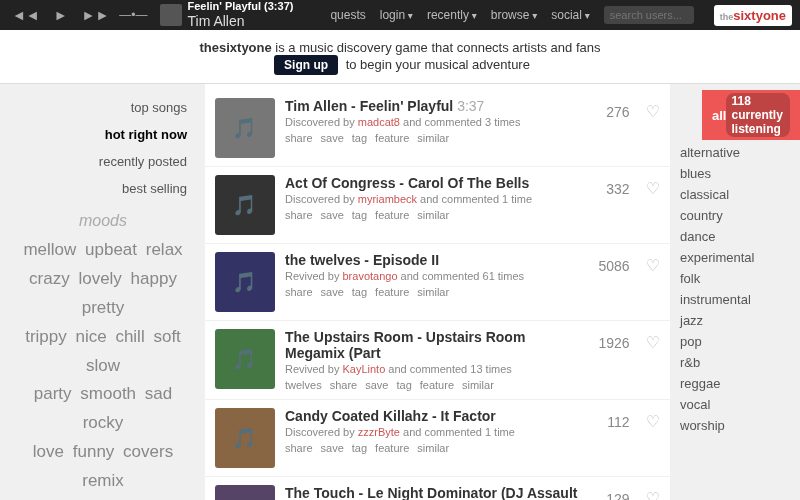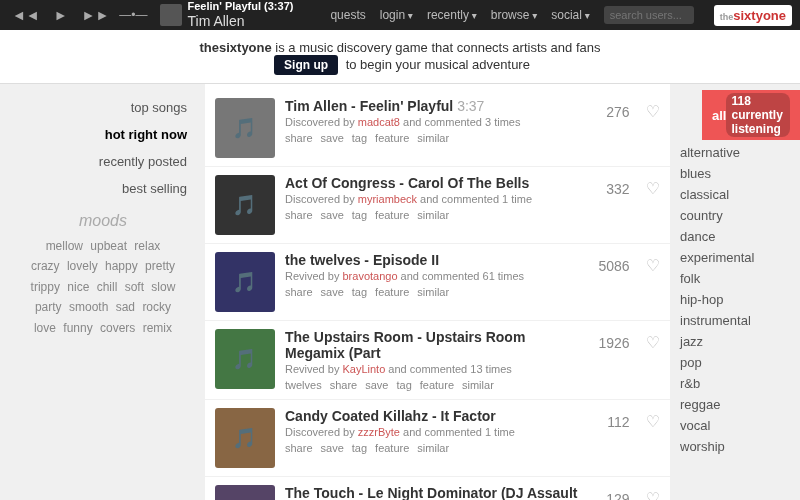--- a/index.html
+++ b/index.html
@@ -105,21 +105,21 @@
     }
     .sidebar-nav-item.active { color: #000; font-weight: bold; }
     .moods-section { padding: 10px 10px 0 11px; text-align: center; }
     .moods-label {
       font-style: italic;
       color: #aaa;
       font-size: 16px;
       margin-bottom: 6px;
     }
     .moods-tags {
-      font-size: 12px;
+      font-size: 17px;
       color: #888;
       line-height: 1.7;
       text-align: center;
     }
     .moods-tags span { margin: 0 2px; cursor: pointer; }
 
     
     #content {
       flex: 1;
       background: #fff;
@@ -393,21 +393,20 @@
       <span>all</span>
       <span class="listening-count">118 currently listening</span>
     </div>
     <a class="genre-item">alternative</a>
     <a class="genre-item">blues</a>
     <a class="genre-item">classical</a>
     <a class="genre-item">country</a>
     <a class="genre-item">dance</a>
     <a class="genre-item">experimental</a>
     <a class="genre-item">folk</a>
-    <a class="genre-item">hip-hop</a>
     <a class="genre-item">instrumental</a>
     <a class="genre-item">jazz</a>
     <a class="genre-item">pop</a>
     <a class="genre-item">r&amp;b</a>
     <a class="genre-item">reggae</a>
     <a class="genre-item">vocal</a>
     <a class="genre-item">worship</a>
   </div>
 
 </div>

